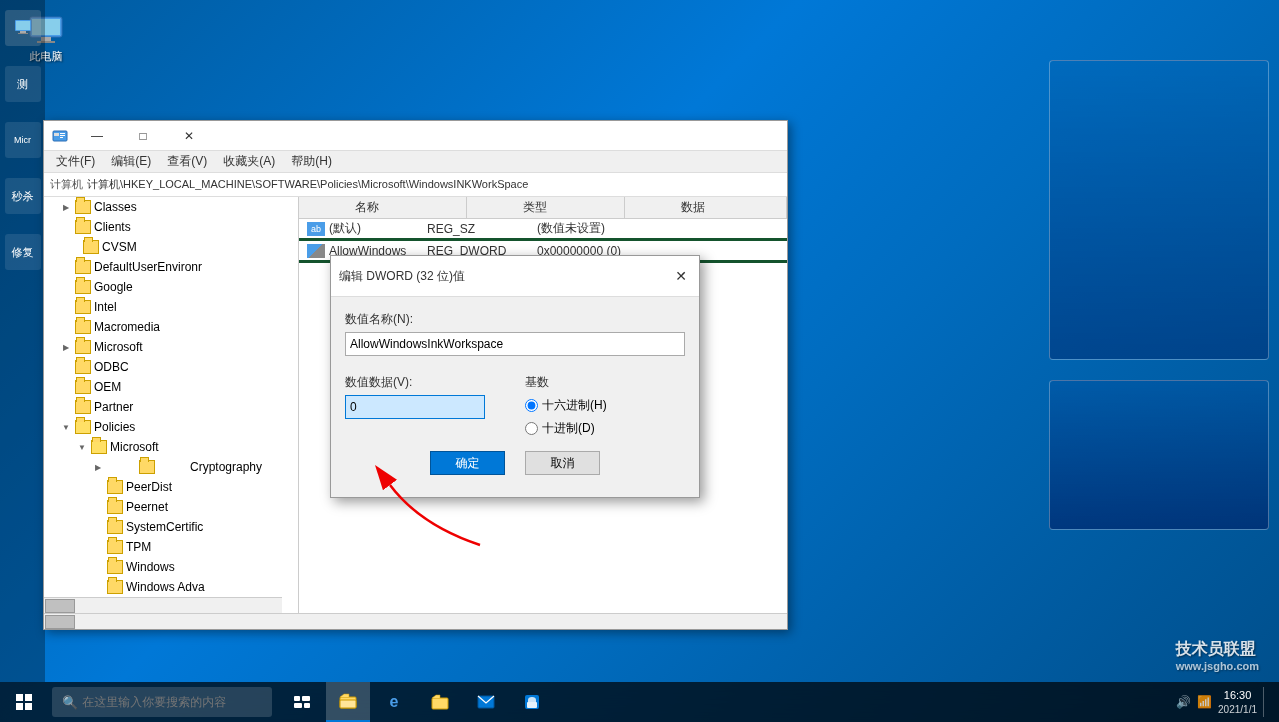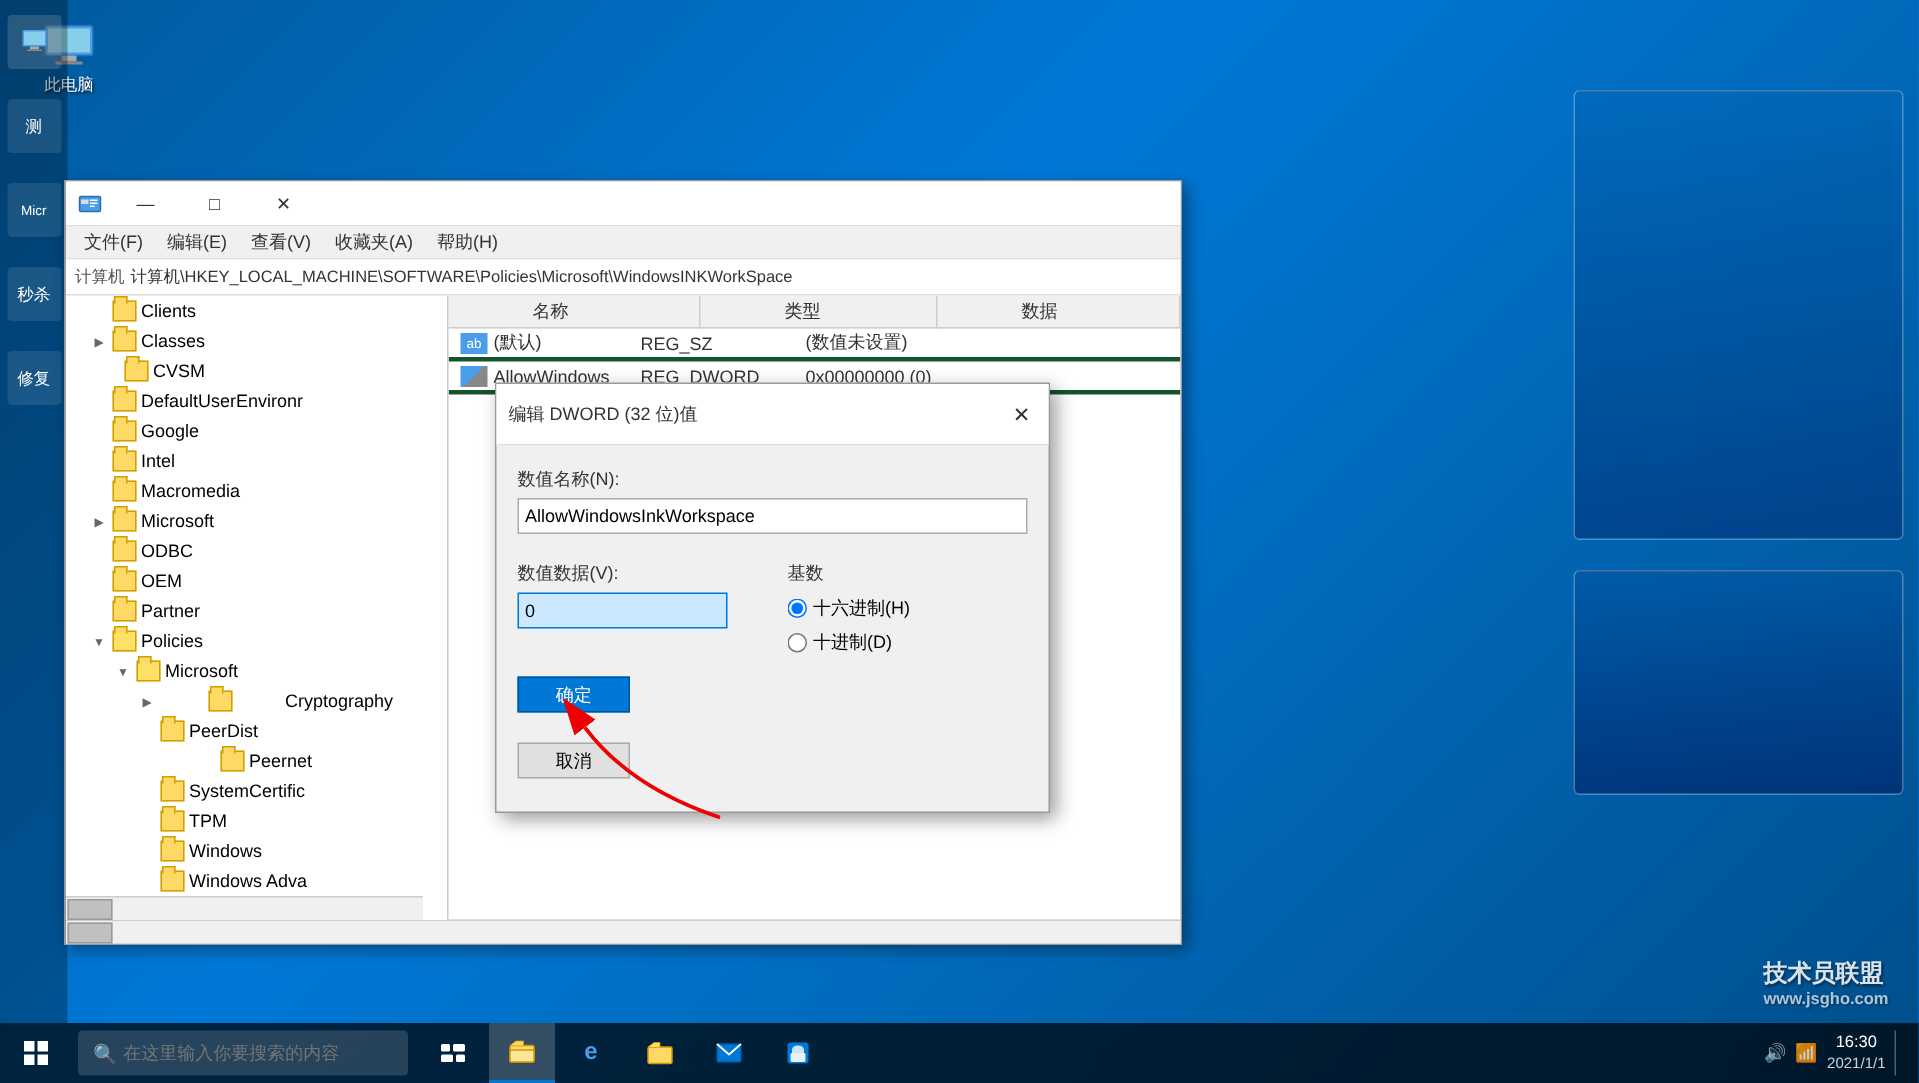--- a/index.html
+++ b/index.html
@@ -193,21 +193,21 @@
       background: white; outline: none; font-family: inherit;
     }
     .dialog-row { display: flex; margin-top: 10px; gap: 14px; }
     .dialog-col { flex: 1; }
     .dialog-col-right { width: 160px; }
     .radio-group { display: flex; flex-direction: column; gap: 6px; margin-top: 6px; }
     .radio-item { display: flex; align-items: center; gap: 4px; font-size: 12px; cursor: pointer; }
     .radio-item input { cursor: pointer; }
     .section-label { font-size: 12px; color: #333; font-weight: normal; }
     .dialog-buttons {
-      display: flex; justify-content: center; gap: 20px; margin-top: 14px; padding-bottom: 12px; flex-direction: column;
+      display: flex; justify-content: center; gap: 20px; margin-top: 14px; padding-bottom: 12px;
     }
     .dialog-btn {
       width: 75px; height: 24px; background: #e0e0e0; border: 1px solid #aaa;
       font-size: 12px; cursor: pointer; display: flex; align-items: center; justify-content: center;
       font-family: inherit;
     }
     .dialog-btn.primary { background: #0078d7; color: white; border-color: #005499; }
     .deco-window {
       position: absolute; right: 10px; top: 60px;
       width: 180px; height: 250px;
@@ -288,28 +288,28 @@
 
     <div class="window-addressbar">
       <span class="address-label">计算机</span>
       <span style="font-size:11px; color:#333;">计算机\HKEY_LOCAL_MACHINE\SOFTWARE\Policies\Microsoft\WindowsINKWorkSpace</span>
     </div>
 
     <div class="window-content">
 
       <div class="tree-panel">
         <div class="tree-item" style="padding-left: 16px;">
+          <span class="tree-arrow collapsed"></span>
+          <span class="tree-folder-icon"></span>
+          <span>Classes</span>
+        </div>
+        <div class="tree-item" style="padding-left: 16px;">
           <span class="tree-arrow empty"></span>
           <span class="tree-folder-icon"></span>
           <span>Clients</span>
-        </div>
-        <div class="tree-item" style="padding-left: 16px;">
-          <span class="tree-arrow collapsed"></span>
-          <span class="tree-folder-icon"></span>
-          <span>Classes</span>
         </div>
         <div class="tree-item" style="padding-left: 24px;">
           <span class="tree-arrow empty"></span>
           <span class="tree-folder-icon"></span>
           <span>CVSM</span>
         </div>
         <div class="tree-item" style="padding-left: 16px;">
           <span class="tree-arrow empty"></span>
           <span class="tree-folder-icon"></span>
           <span>DefaultUserEnvironr</span>
@@ -364,21 +364,21 @@
         <div class="tree-item" style="padding-left: 48px; gap: 32px;">
           <span class="tree-arrow collapsed"></span>
           <span class="tree-folder-icon"></span>
           <span>Cryptography</span>
         </div>
         <div class="tree-item" style="padding-left: 48px;">
           <span class="tree-arrow empty"></span>
           <span class="tree-folder-icon"></span>
           <span>PeerDist</span>
         </div>
-        <div class="tree-item" style="padding-left: 48px; margin-left: 40px;">
+        <div class="tree-item" style="padding-left: 48px;">
           <span class="tree-arrow empty"></span>
           <span class="tree-folder-icon"></span>
           <span>Peernet</span>
         </div>
         <div class="tree-item" style="padding-left: 48px;">
           <span class="tree-arrow empty"></span>
           <span class="tree-folder-icon"></span>
           <span>SystemCertific</span>
         </div>
         <div class="tree-item" style="padding-left: 48px;">

